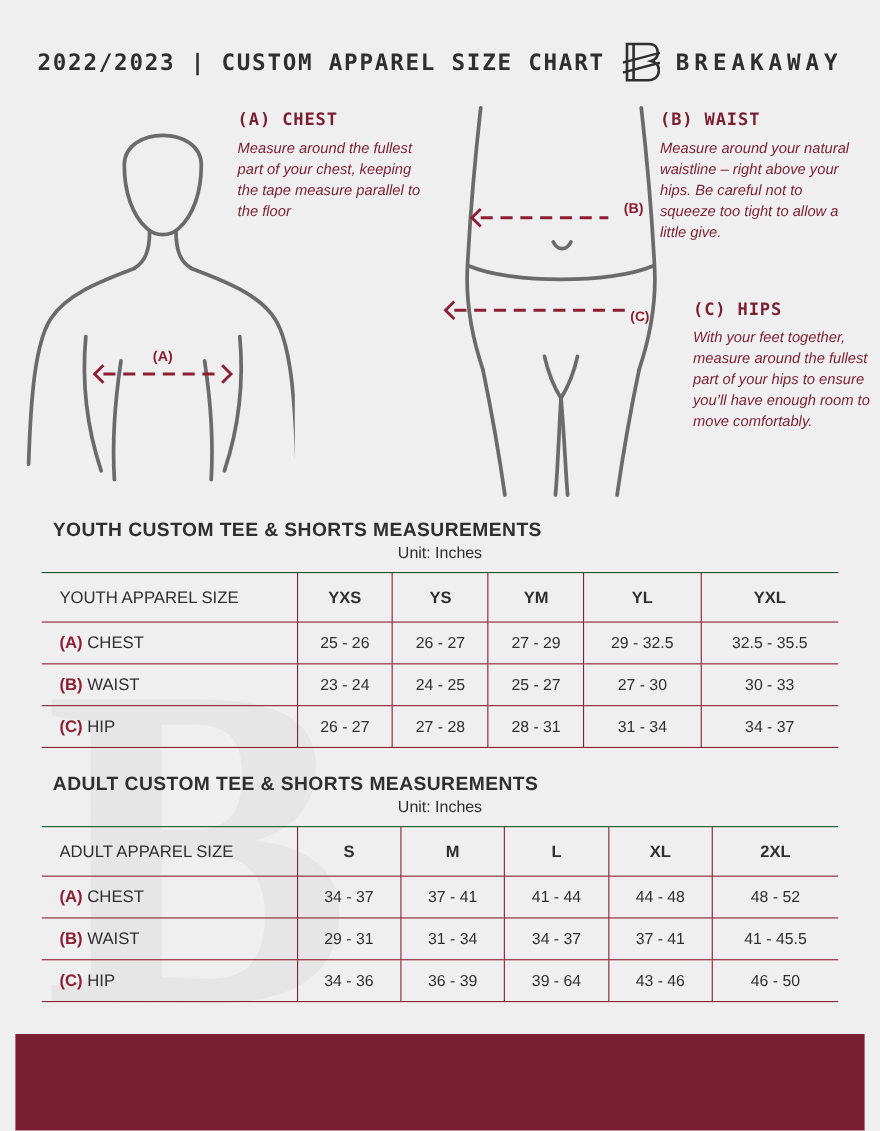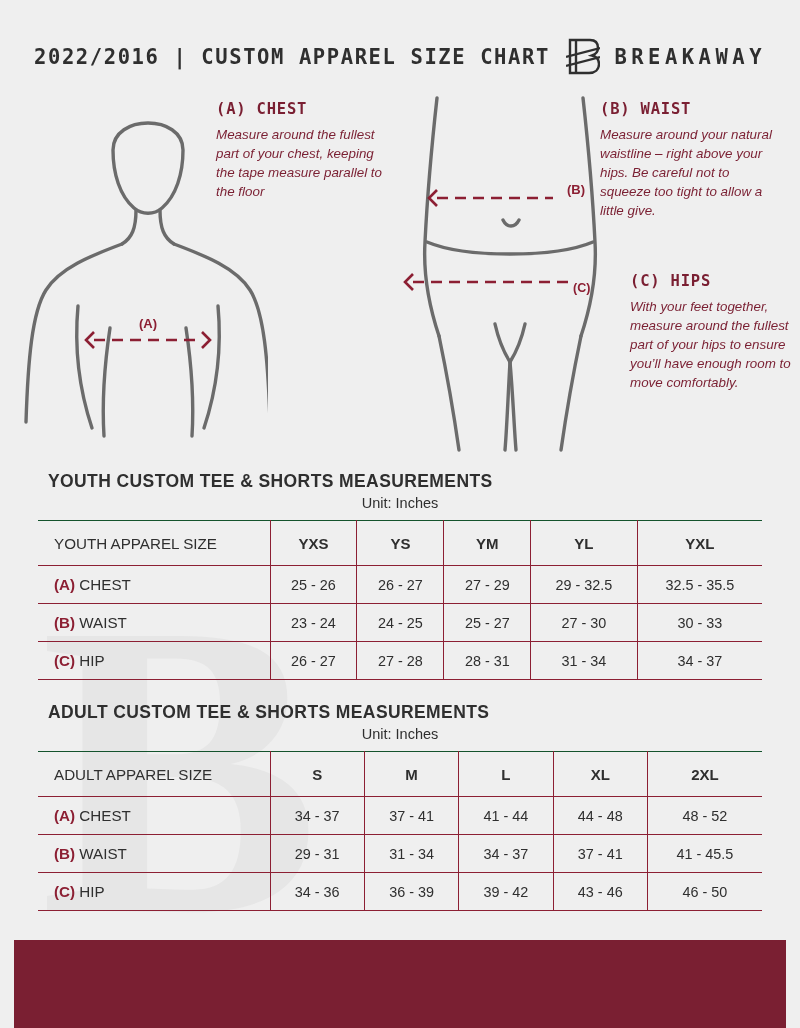--- a/index.html
+++ b/index.html
@@ -169,21 +169,21 @@
   }
 </style>
 </head>
 <body>
 
 <div class="page">
 
   <div class="watermark">B</div>
 
   <div class="header">
-    <div class="header-title">2022/2016  |  CUSTOM APPAREL SIZE CHART</div>
+    <div class="header-title">2022/2023  |  CUSTOM APPAREL SIZE CHART</div>
     <div class="brand">
       <svg class="brand-mark" viewBox="0 0 34 42">
         <path d="M4 4 L24 4 C30 4 32 8 32 12 C32 16 29 18.5 26 19.5 C30 20.5 33 23.5 33 28 C33 33.5 29 37 23 37 L4 37 Z" fill="none" stroke="#2f2f2f" stroke-width="2.4"></path>
         <path d="M10 4 L10 37" stroke="#2f2f2f" stroke-width="2.4" fill="none"></path>
         <path d="M0 21 L34 12" stroke="#2f2f2f" stroke-width="2.2" fill="none"></path>
         <path d="M0 30 L34 21" stroke="#2f2f2f" stroke-width="2.2" fill="none"></path>
       </svg>
       <div class="brand-name">BREAKAWAY</div>
     </div>
   </div>
@@ -343,21 +343,21 @@
           <td>37 - 41</td>
           <td>41 - 45.5</td>
         </tr>
         <tr>
           <td class="rowhead">
             <span class="tag">(C)</span> 
             <span>HIP</span>
           </td>
           <td>34 - 36</td>
           <td>36 - 39</td>
-          <td>39 - 42</td>
+          <td>39 - 64</td>
           <td>43 - 46</td>
           <td>46 - 50</td>
         </tr>
       </tbody>
     </table>
   </div>
 
   <div class="footer-bar"></div>
 
 </div>

